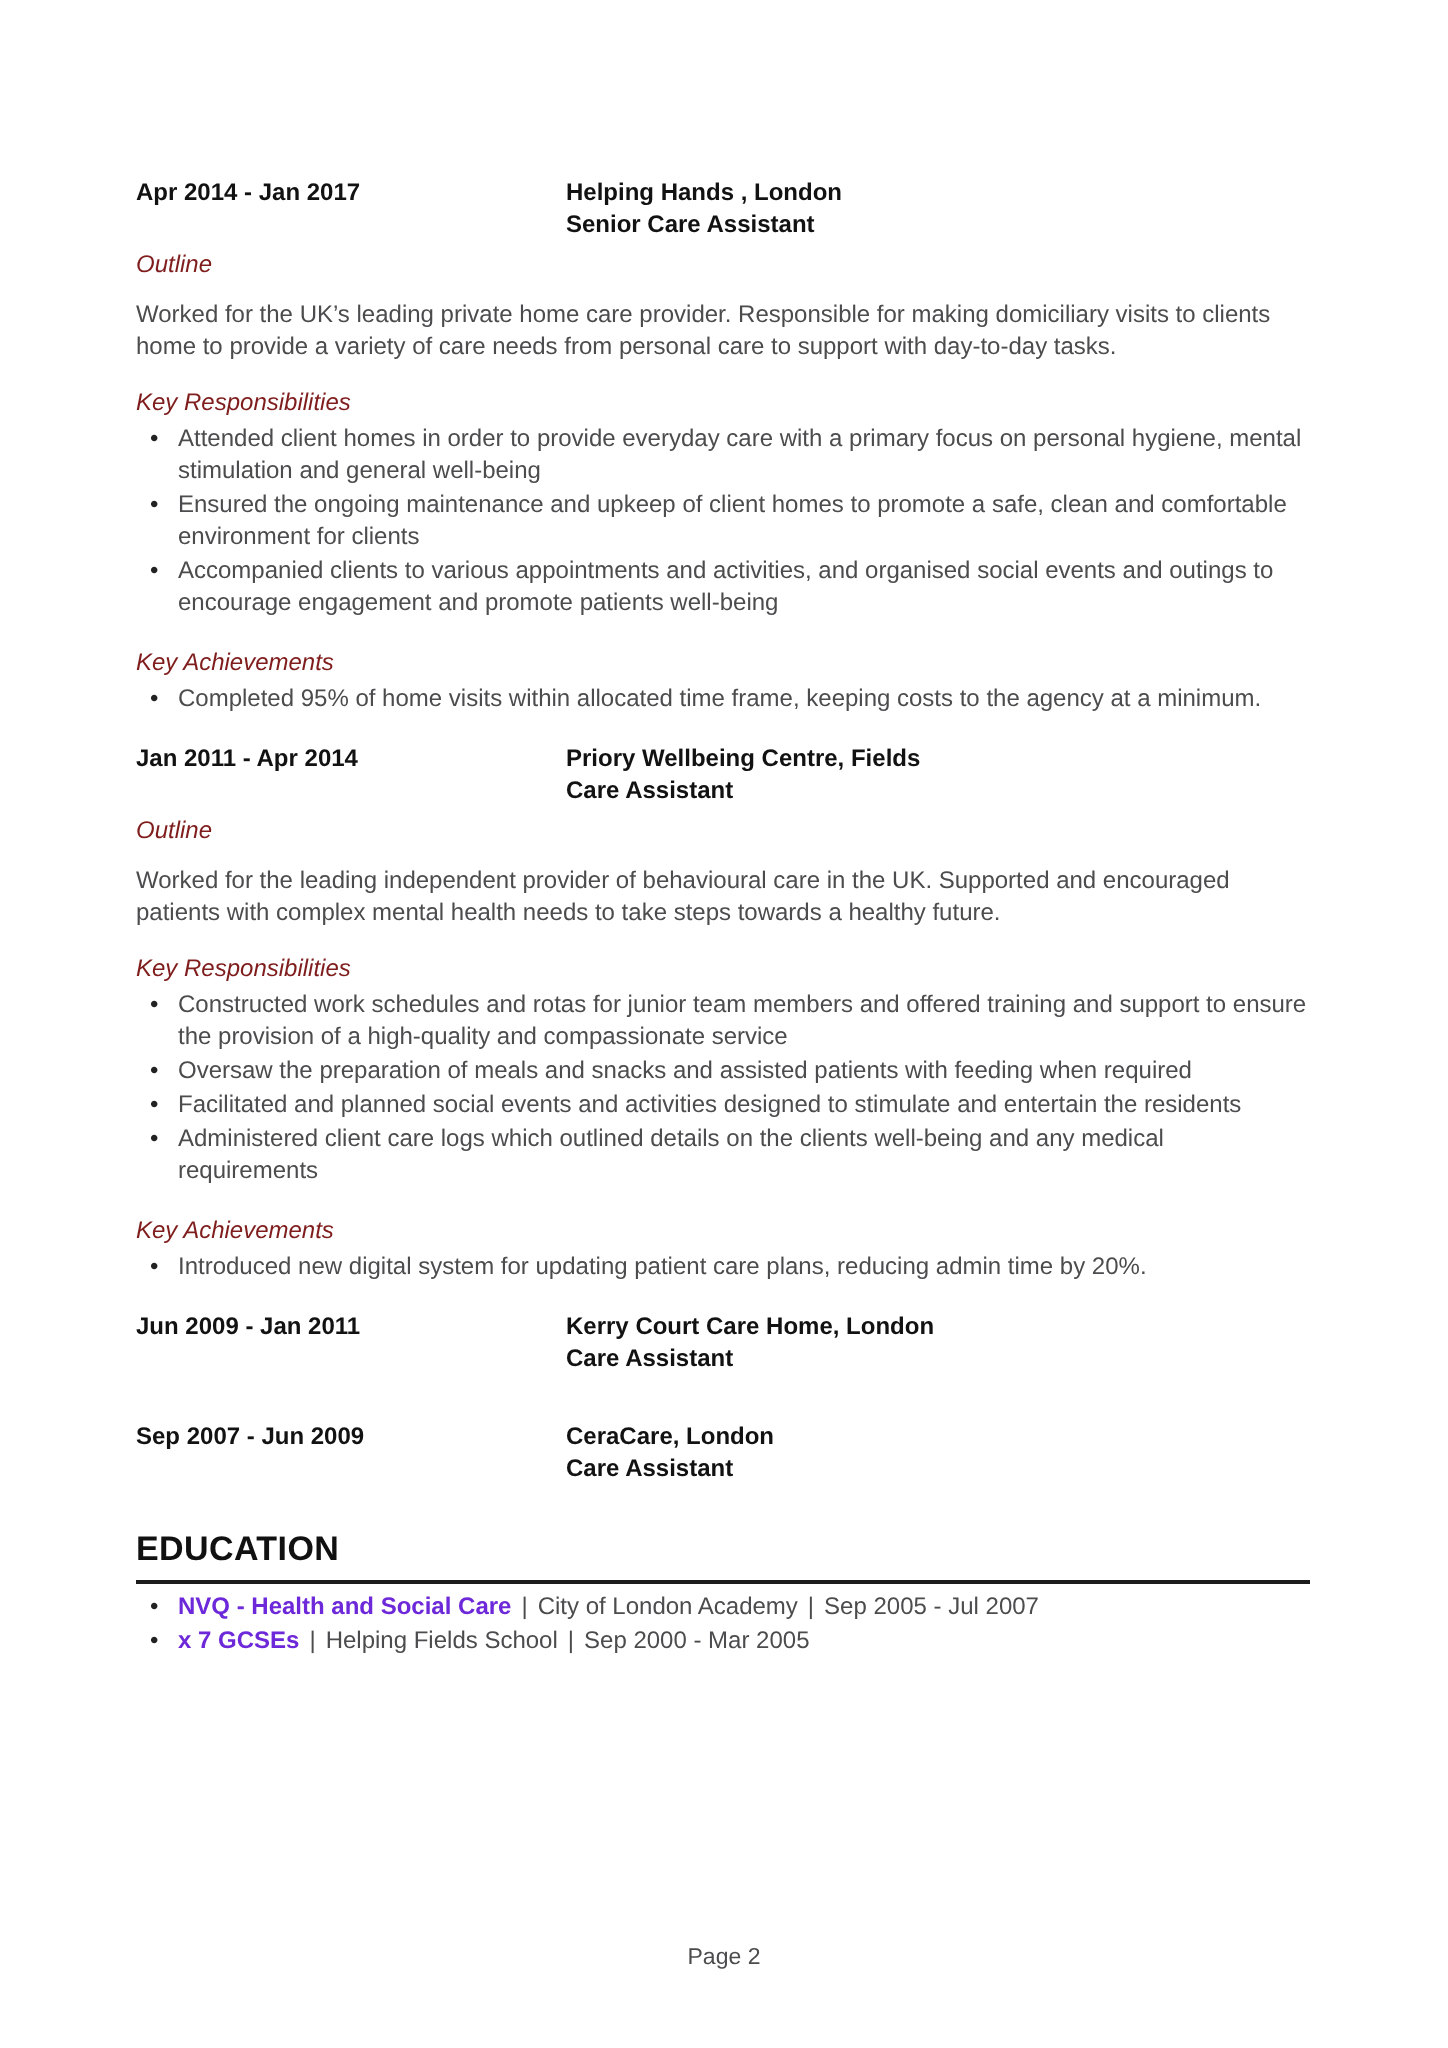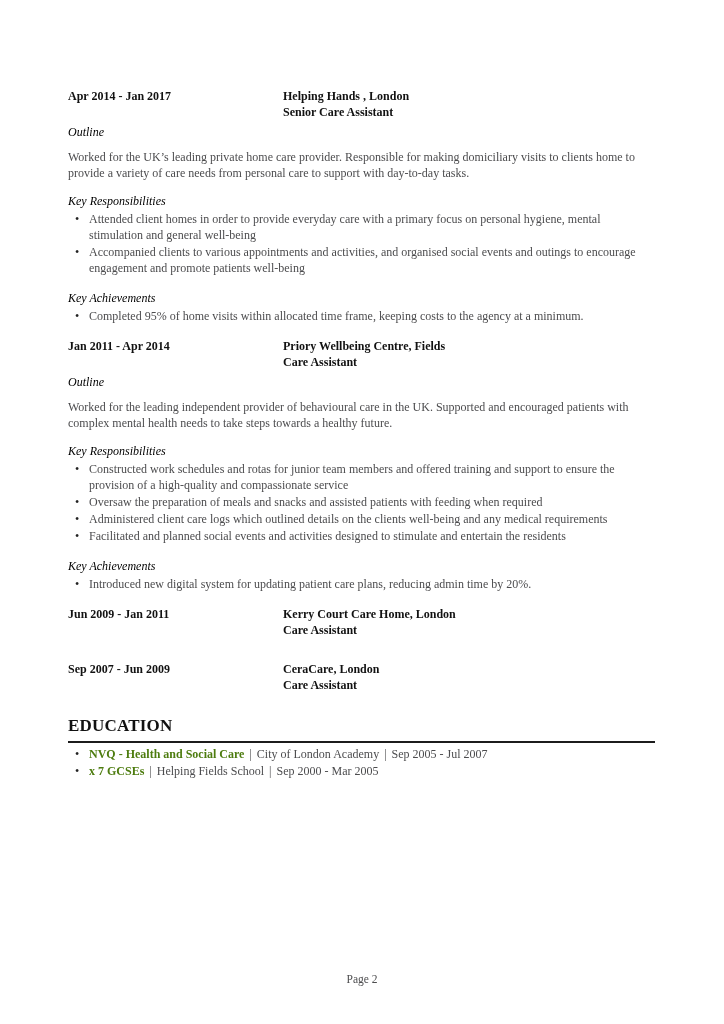--- a/index.html
+++ b/index.html
@@ -5,21 +5,21 @@
   html, body {
     margin: 0;
     padding: 0;
     background: #ffffff;
   }
   .page {
     position: relative;
     width: 724px;
     height: 1024px;
     background: #ffffff;
-    font-family: Liberation Serif, serif;
+    font-family: Liberation Sans, sans-serif;
     font-size: 12px;
     line-height: 16px;
     color: #4c4c4e;
     overflow: hidden;
     box-sizing: border-box;
   }
   .content {
     box-sizing: border-box;
     padding: 88px 69px 0 68px;
   }
@@ -34,21 +34,21 @@
     font-weight: bold;
     color: #121212;
   }
   .job-company, .job-title {
     font-weight: bold;
     color: #121212;
     padding-left: 20px;
   }
   .label {
     font-style: italic;
-    color: #000000;
+    color: #7f1d1d;
     margin: 1px 0 9px 0;
   }
   .list-label { margin-bottom: 2px; }
   .para { margin: 0 0 12px 0; }
   ul.bullets {
     margin: 0 0 14px 0;
     padding: 0 0 0 21px;
     list-style: none;
   }
   ul.bullets li {
@@ -68,21 +68,21 @@
     font-weight: bold;
     color: #111111;
     letter-spacing: 0.2px;
     margin: 21px 0 3px 0;
     padding-bottom: 5px;
     border-bottom: 2px solid #1c1c1c;
   }
   .edu-list li { margin-bottom: 1px; }
   .edu-qual {
     font-weight: bold;
-    color: #4d7c0f;
+    color: #6d28d9;
     text-align: center;
   }
   .edu-sep { margin: 0 5px; color: #4c4c4e; }
   .page-footer {
     position: absolute;
     left: 0;
     bottom: 37px;
     width: 100%;
     text-align: center;
     font-size: 11.5px;
@@ -101,20 +101,21 @@
         <div class="job-org">
           <div class="job-company">Helping Hands , London</div>
           <div class="job-title">Senior Care Assistant</div>
         </div>
       </div>
       <div class="label">Outline</div>
       <p class="para">Worked for the UK’s leading private home care provider. Responsible for making domiciliary visits to clients home to provide a variety of care needs from personal care to support with day-to-day tasks.</p>
       <div class="label list-label">Key Responsibilities</div>
       <ul class="bullets">
         <li>Attended client homes in order to provide everyday care with a primary focus on personal hygiene, mental stimulation and general well-being</li>
+        <li>Ensured the ongoing maintenance and upkeep of client homes to promote a safe, clean and comfortable environment for clients</li>
         <li>Accompanied clients to various appointments and activities, and organised social events and outings to encourage engagement and promote patients well-being</li>
       </ul>
       <div class="label list-label">Key Achievements</div>
       <ul class="bullets">
         <li>Completed 95% of home visits within allocated time frame, keeping costs to the agency at a minimum.</li>
       </ul>
     </section>
 
     <section class="job">
       <div class="job-heading">
@@ -123,22 +124,22 @@
           <div class="job-company">Priory Wellbeing Centre, Fields</div>
           <div class="job-title">Care Assistant</div>
         </div>
       </div>
       <div class="label">Outline</div>
       <p class="para">Worked for the leading independent provider of behavioural care in the UK. Supported and encouraged patients with complex mental health needs to take steps towards a healthy future.</p>
       <div class="label list-label">Key Responsibilities</div>
       <ul class="bullets">
         <li>Constructed work schedules and rotas for junior team members and offered training and support to ensure the provision of a high-quality and compassionate service</li>
         <li>Oversaw the preparation of meals and snacks and assisted patients with feeding when required</li>
+        <li>Facilitated and planned social events and activities designed to stimulate and entertain the residents</li>
         <li>Administered client care logs which outlined details on the clients well-being and any medical requirements</li>
-        <li>Facilitated and planned social events and activities designed to stimulate and entertain the residents</li>
       </ul>
       <div class="label list-label">Key Achievements</div>
       <ul class="bullets">
         <li>Introduced new digital system for updating patient care plans, reducing admin time by 20%.</li>
       </ul>
     </section>
 
     <section class="job compact">
       <div class="job-heading">
         <div class="job-dates">Jun 2009 - Jan 2011</div>

